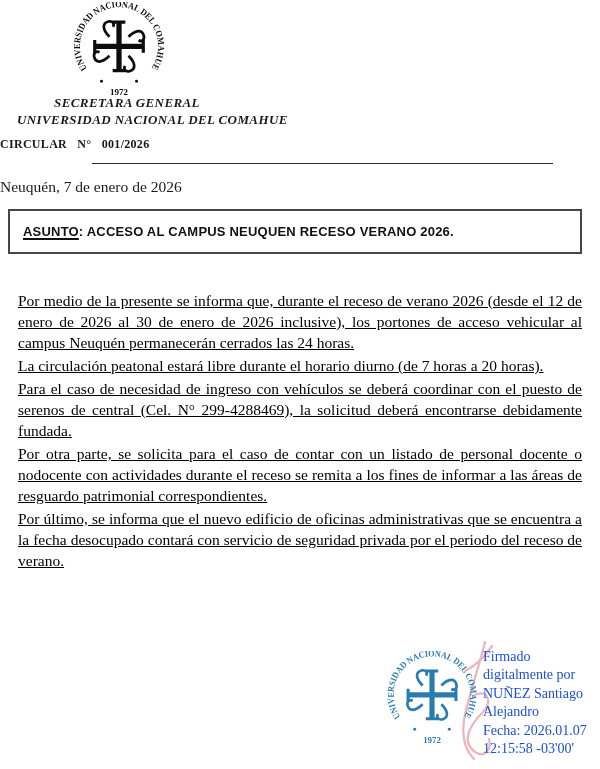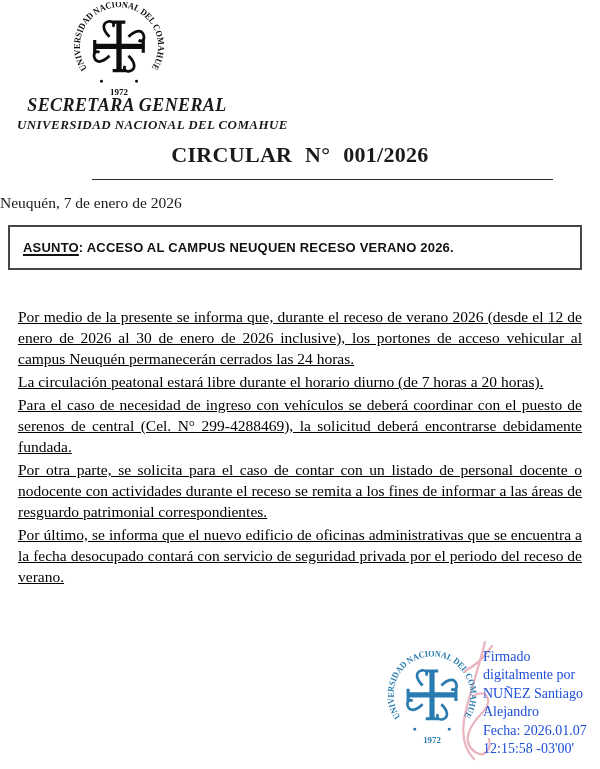--- a/index.html
+++ b/index.html
@@ -11,35 +11,34 @@
     color: #1a1a1a;
     overflow: hidden;
     margin: 0 auto;
   }
   
   .org-block { padding-top: 2px; width: 300px; }
   .seal-svg { display:block; margin-left: 66px; color:#0d0d0d; }
   .org-line1 {
     width: 254px; text-align: center;
     font-weight: bold; font-style: italic;
-    font-size: 18px; letter-spacing: 0.4px;
+    font-size: 13px; letter-spacing: 0.4px;
     margin-top: -2px;
   }
   .org-line2 {
     margin-left: 17px;
     font-weight: bold; font-style: italic;
     font-size: 13px; letter-spacing: 0.4px;
     margin-top: 1px;
   }
   
   .doc-title {
     margin-top: 9px;
-    text-align: center;
     font-weight: bold;
-    font-size: 22px;
+    font-size: 12px;
     word-spacing: 7px;
     letter-spacing: 0.3px;
   }
   .rule {
     margin: 11px 0 0 92px;
     width: 461px; height: 0;
     border-top: 1.3px solid #2b2b2b;
   }
   .dateline {
     margin-top: 14px;

